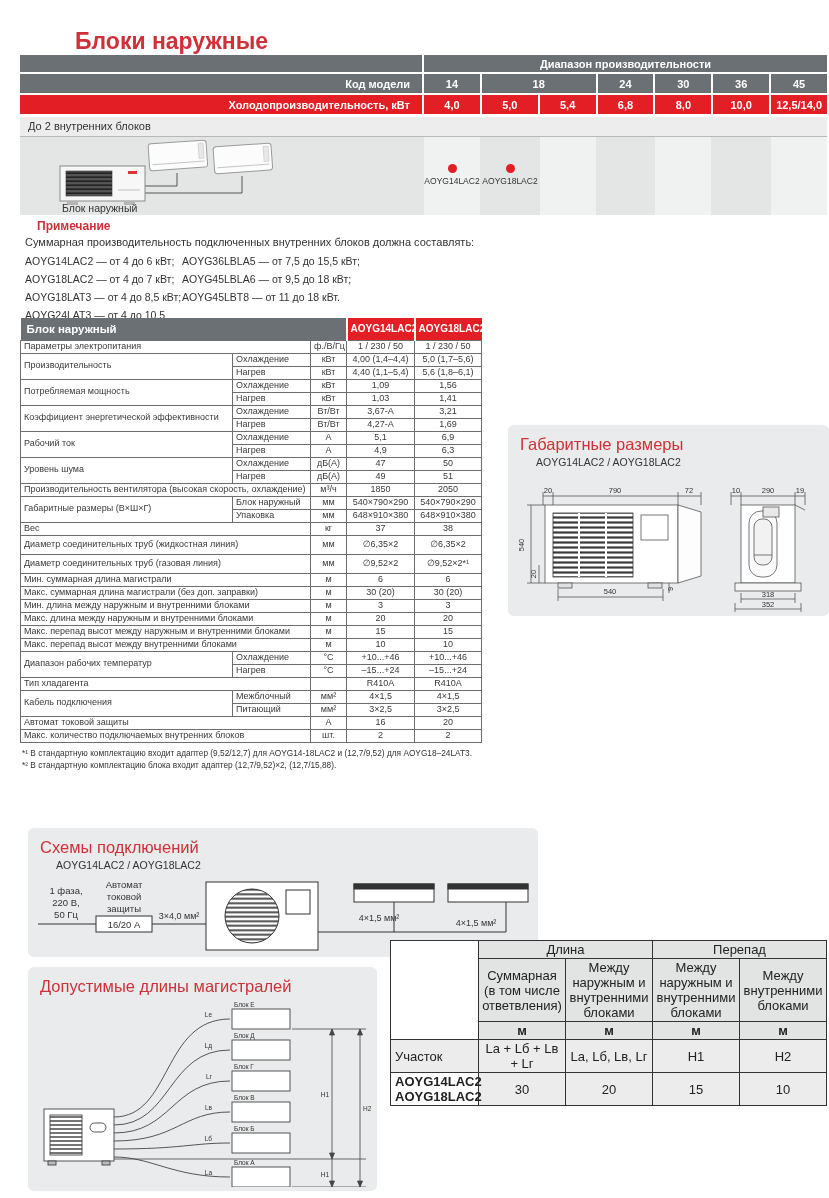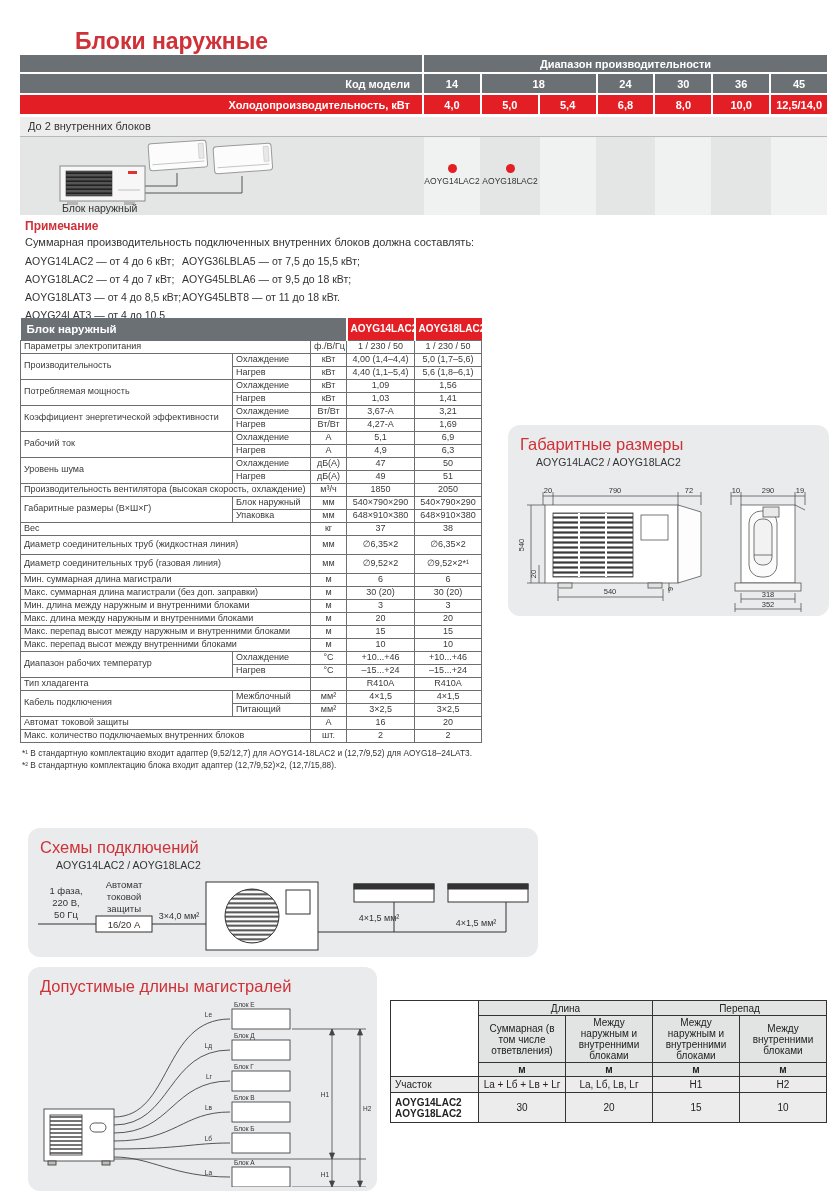--- a/index.html
+++ b/index.html
@@ -20,48 +20,48 @@
   .band{position:absolute;left:20px;top:117px;width:807px;height:98px;background:#e4e5e5;}
   .band-hd{position:absolute;left:0;top:0;width:100%;height:20px;background:#ededed;
     border-bottom:1px solid #b8b8b8;font-size:11px;line-height:19px;padding-left:8px;color:#333;}
   .stripe{position:absolute;top:20px;bottom:0;width:56px;background:#f0f1f1;}
   .dot{position:absolute;width:9px;height:9px;border-radius:50%;background:var(--accent);top:47px;}
   .dot-lbl{position:absolute;top:59px;width:76px;text-align:center;font-size:8.5px;color:#333;}
   .band-illu{position:absolute;left:20px;top:21px;}
 
   
   .note{position:absolute;left:25px;top:219px;width:450px;}
-  .note-title{color:var(--title-red);font-size:12px;font-weight:bold;}
+  .note-title{color:var(--title-red);font-size:12px;font-weight:bold;margin-left:12px;}
   .note-intro{font-size:11px;margin-top:3px;color:#333;}
   .note-cols{display:flex;margin-top:4px;font-size:10.5px;color:#333;}
   .note-col{width:157px;} .note-col.r{width:260px;}
   .note-col div{height:18px;line-height:18px;}
 
   
   table{border-collapse:collapse;}
   .spec{position:absolute;left:20px;top:318px;width:461px;font-size:9px;table-layout:fixed;color:#3a3a3a;}
   .spec td{border:1px solid #6e6e6e;padding:0 3px;height:13px;line-height:1.05;background:#fff;overflow:hidden;white-space:nowrap;}
   .spec tr.tall td{height:19px;margin-left:24px;}
   .spec .c{text-align:center;}
   .spec thead td{border:none;height:22px;}
   .spec .t-title{background:var(--hdr-gray);color:#fff;font-weight:bold;font-size:11.5px;padding-left:6px;}
   .spec .t-model{background:var(--accent);color:#fff;font-weight:bold;font-size:10px;text-align:center;border-left:2px solid #fff;}
   .footnotes{position:absolute;left:22px;top:748px;font-size:8.3px;line-height:11.5px;color:#333;}
 
   
-  .graybox{position:absolute;background:#e9ebec;border-radius:12px;}
+  .graybox{position:absolute;background:#e9ebec;border-radius:6px;}
   .sect-title{color:var(--title-red);font-size:16.5px;padding:10px 0 2px 12px;}
   .sect-sub{font-size:10.5px;padding-left:28px;color:#333;}
 
   .dimbox{left:508px;top:425px;width:321px;height:191px;}
   .wirebox{left:28px;top:828px;width:510px;height:129px;}
   .lenbox{left:28px;top:967px;width:349px;height:224px;}
 
   
-  .lt{position:absolute;left:390px;top:1000px;width:436px;font-size:10px;table-layout:fixed;color:#222;}
+  .lt{position:absolute;left:390px;top:940px;width:436px;font-size:13px;table-layout:fixed;color:#222;}
   .lt td{border:1px solid #333;text-align:center;padding:1px 3px;vertical-align:middle;}
   .lt .hd{background:#e2e3e3;}
   .lt .lite{background:#ececec;}
   .lt .lft{text-align:left;padding-left:4px;}
   .lt .mdl{font-weight:bold;background:#fff;}
 
   svg text{font-family:"Liberation Sans",sans-serif;fill:#333;}
   svg .dim{font-size:7.5px;} svg .tiny{font-size:6.5px;}
 </style>
 </head>

